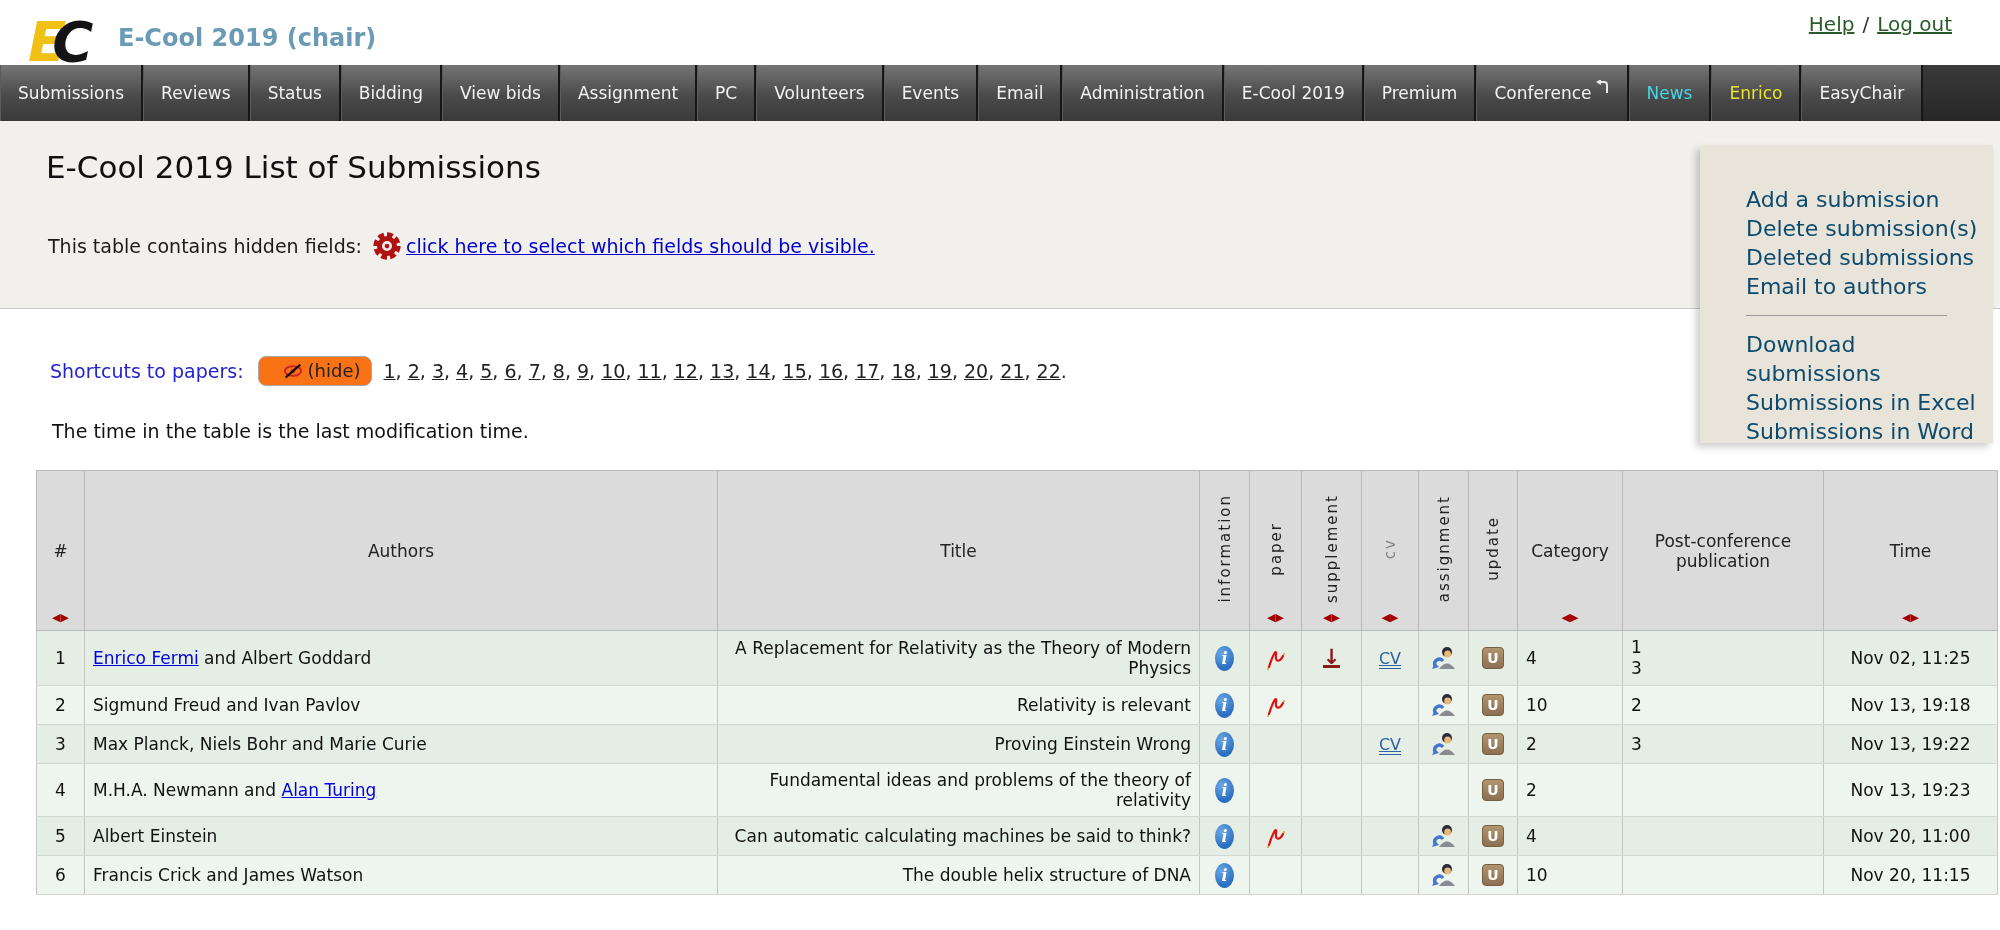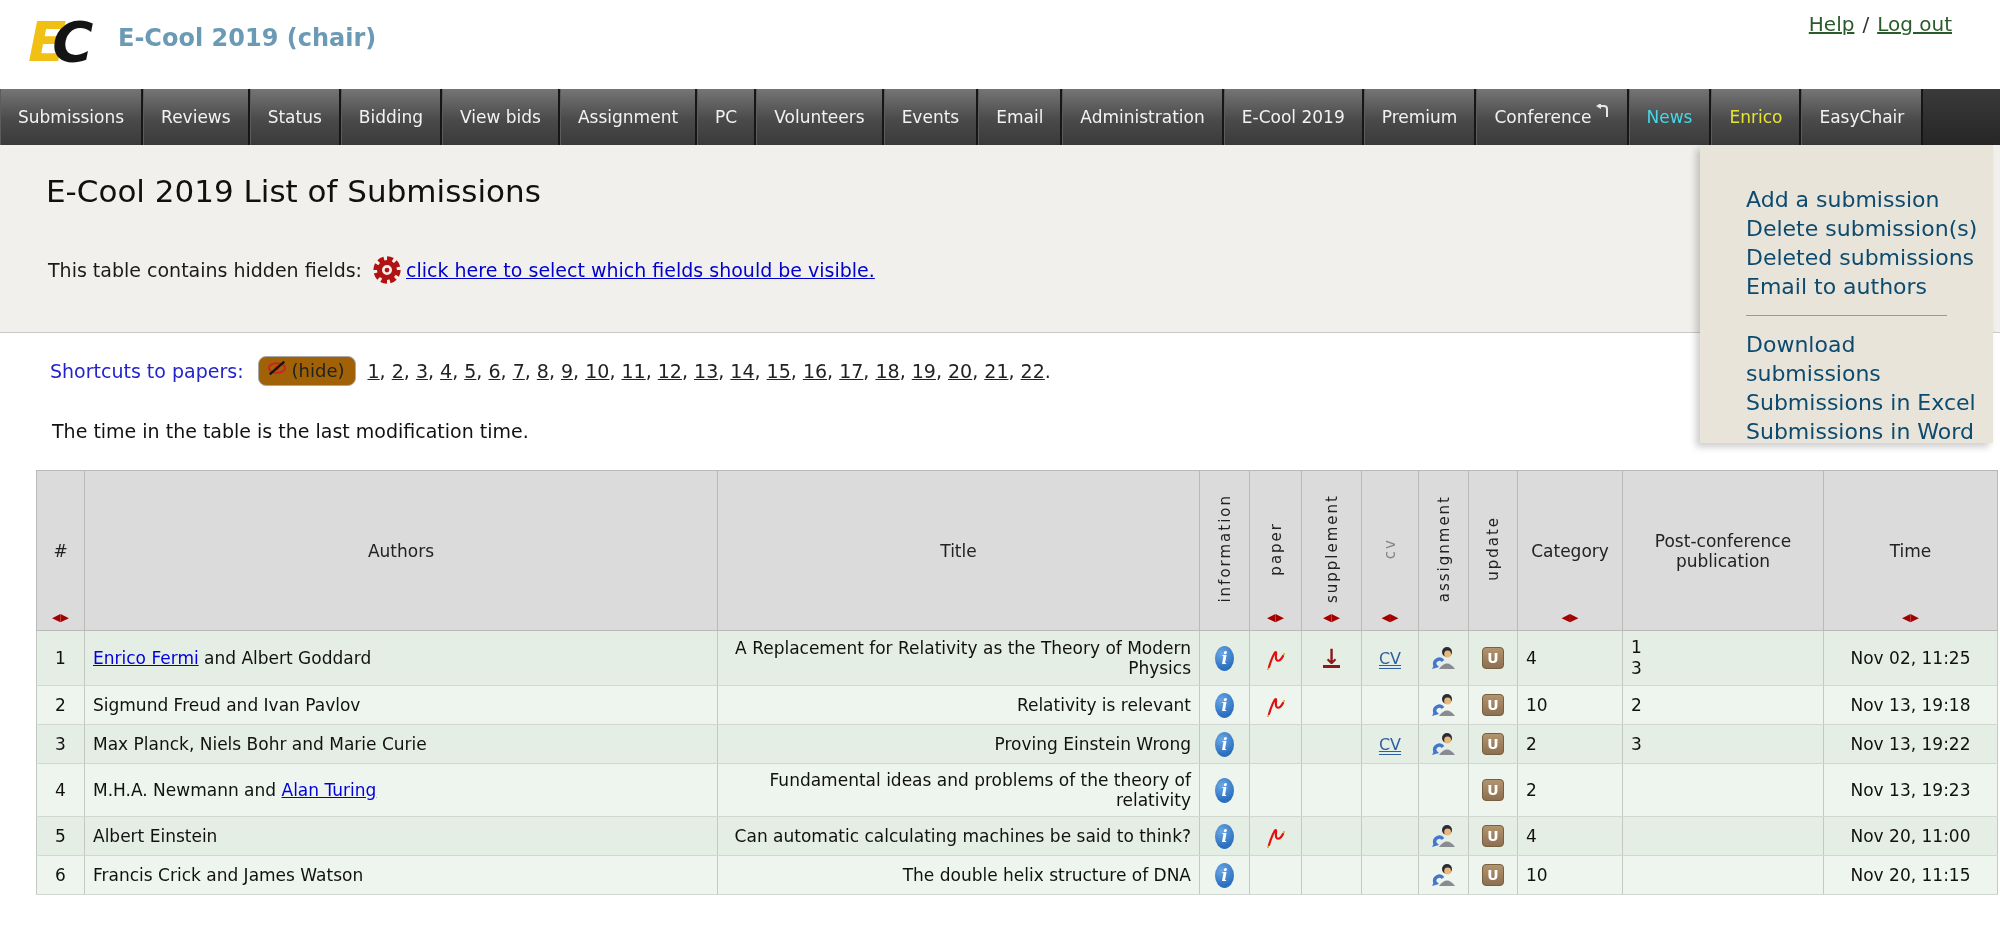--- a/index.html
+++ b/index.html
@@ -4,21 +4,21 @@
 <style>
   * { box-sizing: border-box; }
   html,body { margin:0; padding:0; }
   body {
     width:2000px; height:930px; overflow:hidden;
     font-family:"DejaVu Sans","Liberation Sans",sans-serif;
     background:#ffffff; position:relative;
   }
 
   
-  .topbar { height:89px; background:#fff; position:relative;padding-left:48px; }
+  .topbar { height:65px; background:#fff; position:relative;padding-left:48px; }
   .logo { position:absolute; left:28px; top:10px; font-weight:900; font-style:italic;
           font-size:56px; letter-spacing:-14px; line-height:64px; user-select:none; }
   .logo .e { color:#f0c015; }
   .logo .c { color:#141414; }
   .conf-title { position:absolute; left:118px; top:24px; font-size:24px; font-weight:bold;
           color:#6b9ab5; }
   .help-links { position:absolute; right:48px; top:12px; font-size:20px; color:#333; }
   .help-links a { color:#2a5b2a; text-decoration:underline; cursor:pointer; }
   .help-links .sep { color:#333; margin:0 8px; text-decoration:none; }
 
@@ -39,22 +39,22 @@
 
   
   .sidemenu { position:absolute; left:1700px; top:145px; width:293px; height:298px;
     background:#e9e4da; box-shadow:-4px 4px 7px rgba(0,0,0,0.20); z-index:6; padding:40px 0 0 46px; }
   .sidemenu a { display:block; color:#0c4a6e; font-size:22px; line-height:29px; text-decoration:none; cursor:pointer; }
   .sidemenu hr { border:none; border-top:1px solid #999; margin:14px 46px 14px 0; }
 
   
   .shortcuts { position:absolute; left:50px; top:356px; display:flex; align-items:center; font-size:19px; }
   .shortcuts .lbl { color:#2323cc; margin-right:14px; }
-  .hide-btn { display:inline-flex; align-items:flex-start; gap:5px; background:#a16207;
-     border:1px solid #a9a9a9; border-radius:8px; padding:3px 10px 4px 8px; cursor:pointer;
+  .hide-btn { display:inline-flex; align-items:center; gap:5px; background:#f97316;
+     border:1px solid #a9a9a9; border-radius:8px; padding:3px 10px 4px 24px; cursor:pointer;
      font-size:18px; color:#222; margin-right:12px; }
   .nums { color:#222; }
   .nums a { color:#222; text-decoration:underline; cursor:pointer; }
   .note { position:absolute; left:52px; top:420px; font-size:19px; color:#111; }
 
   
   table.subs { border-collapse:collapse; table-layout:fixed; position:absolute; left:36px; top:470px;
     width:1961px; border:1px solid #a8a8a8; font-size:17px; }
   .subs th { background:#dbdbdb; border:1px solid #b9b9b9; height:160px; position:relative;
     font-weight:normal; color:#222; vertical-align:middle; text-align:center; padding:0; }

